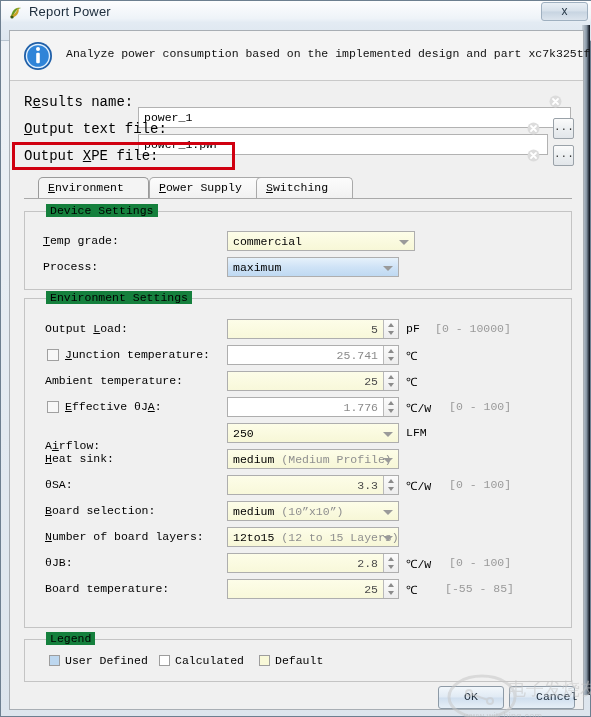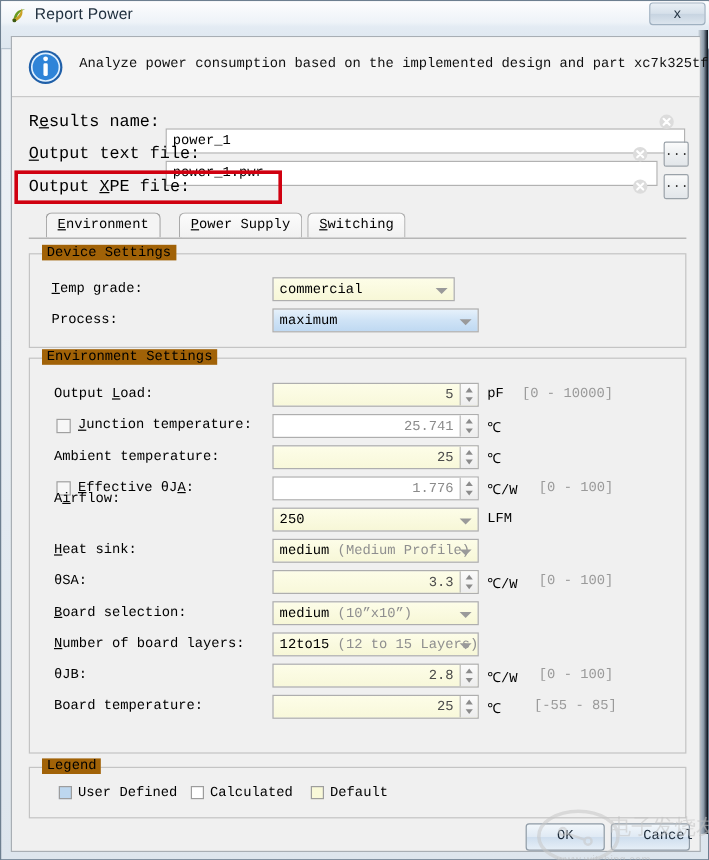--- a/index.html
+++ b/index.html
@@ -88,21 +88,21 @@
     width: 223px; height: 28px;
     border: 3px solid #d00010;
     pointer-events: none;
   }
 
   
   #tabstrip { position: absolute; left: 14px; top: 146px; width: 548px; height: 22px; }
   .tab {
     position: absolute; top: 0; height: 21px;
     font-size: 11.5px; color: #000;
-    padding: 3px 9px 0 9px;
+    padding: 3px 24px 0 9px;
     border: 1px solid #a9a9a9; border-bottom: none;
     border-radius: 5px 5px 0 0;
     background: linear-gradient(180deg,#fcfcfc 0%,#f1f1f1 100%);
     white-space: nowrap;
   }
   .tab.active {
     background: #f4f4f4;
     border-color: #9a9a9a;
   }
   #tabline {
@@ -110,22 +110,22 @@
     height: 1px; background: #a9a9a9;
   }
 
   
   .group {
     position: absolute;
     border: 1px solid #c4c4c4;
     background: transparent;
   }
   .group-title {
-    position: absolute; left: 10px; top: -8px;
-    background: #a16207; padding: 0 4px;
+    position: absolute; left: 21px; top: -8px;
+    background: #15803d; padding: 0 4px;
     font-size: 11.5px; color: #000;
   }
 
   
   .slabel {
     position: absolute;
     font-size: 11.5px; color: #000; white-space: nowrap;
   }
   .cb {
     position: absolute; width: 12px; height: 12px;
@@ -292,21 +292,21 @@
       <div class="tab active" style="left:14px;"><span class="ul">E</span>nvironment</div>
       <div class="tab" style="left:125px;"><span class="ul">P</span>ower Supply</div>
       <div class="tab" style="left:232px;"><span class="ul">S</span>witching</div>
     </div>
     <div id="tabline"></div>
 
     <div class="group" style="left:14px;top:180px;width:548px;height:79px;">
       <span class="group-title">Device Settings</span>
 
       <span class="slabel" style="left:18px;top:22px;"><span class="ul">T</span>emp grade:</span>
-      <div class="combo" style="left:202px;top:19px;width:152px;">
+      <div class="combo" style="left:202px;top:19px;width:188px;">
         <span>commercial</span>
         <span class="arrow"></span>
       </div>
 
       <span class="slabel" style="left:18px;top:48px;">Process:</span>
       <div class="combo sel" style="left:202px;top:45px;width:172px;">
         <span>maximum</span>
         <span class="arrow"></span>
       </div>
     </div>
@@ -351,21 +351,21 @@
       <div class="spin plain" style="left:202px;top:98px;width:172px;">
         <span>1.776</span>
         <span class="spin-btns">
             <i class="spin-up"></i>
             <i class="spin-down"></i>
           </span>
       </div>
       <span class="unit" style="left:381px;top:101px;">℃/W</span>
       <span class="range" style="left:424px;top:101px;">[0 - 100]</span>
 
-      <span class="slabel" style="left:20px;top:110px;">A<span class="ul">i</span>rflow:</span>
+      <span class="slabel" style="left:20px;top:140px;">A<span class="ul">i</span>rflow:</span>
       <div class="combo" style="left:202px;top:124px;width:172px;">
         <span>250</span>
         <span class="arrow"></span>
       </div>
       <span class="unit" style="left:381px;top:127px;">LFM</span>
 
       <span class="slabel" style="left:20px;top:153px;"><span class="ul">H</span>eat sink:</span>
       <div class="combo" style="left:202px;top:150px;width:172px;">
         <span>medium</span>
         <span class="hint">(Medium Profile)</span>

